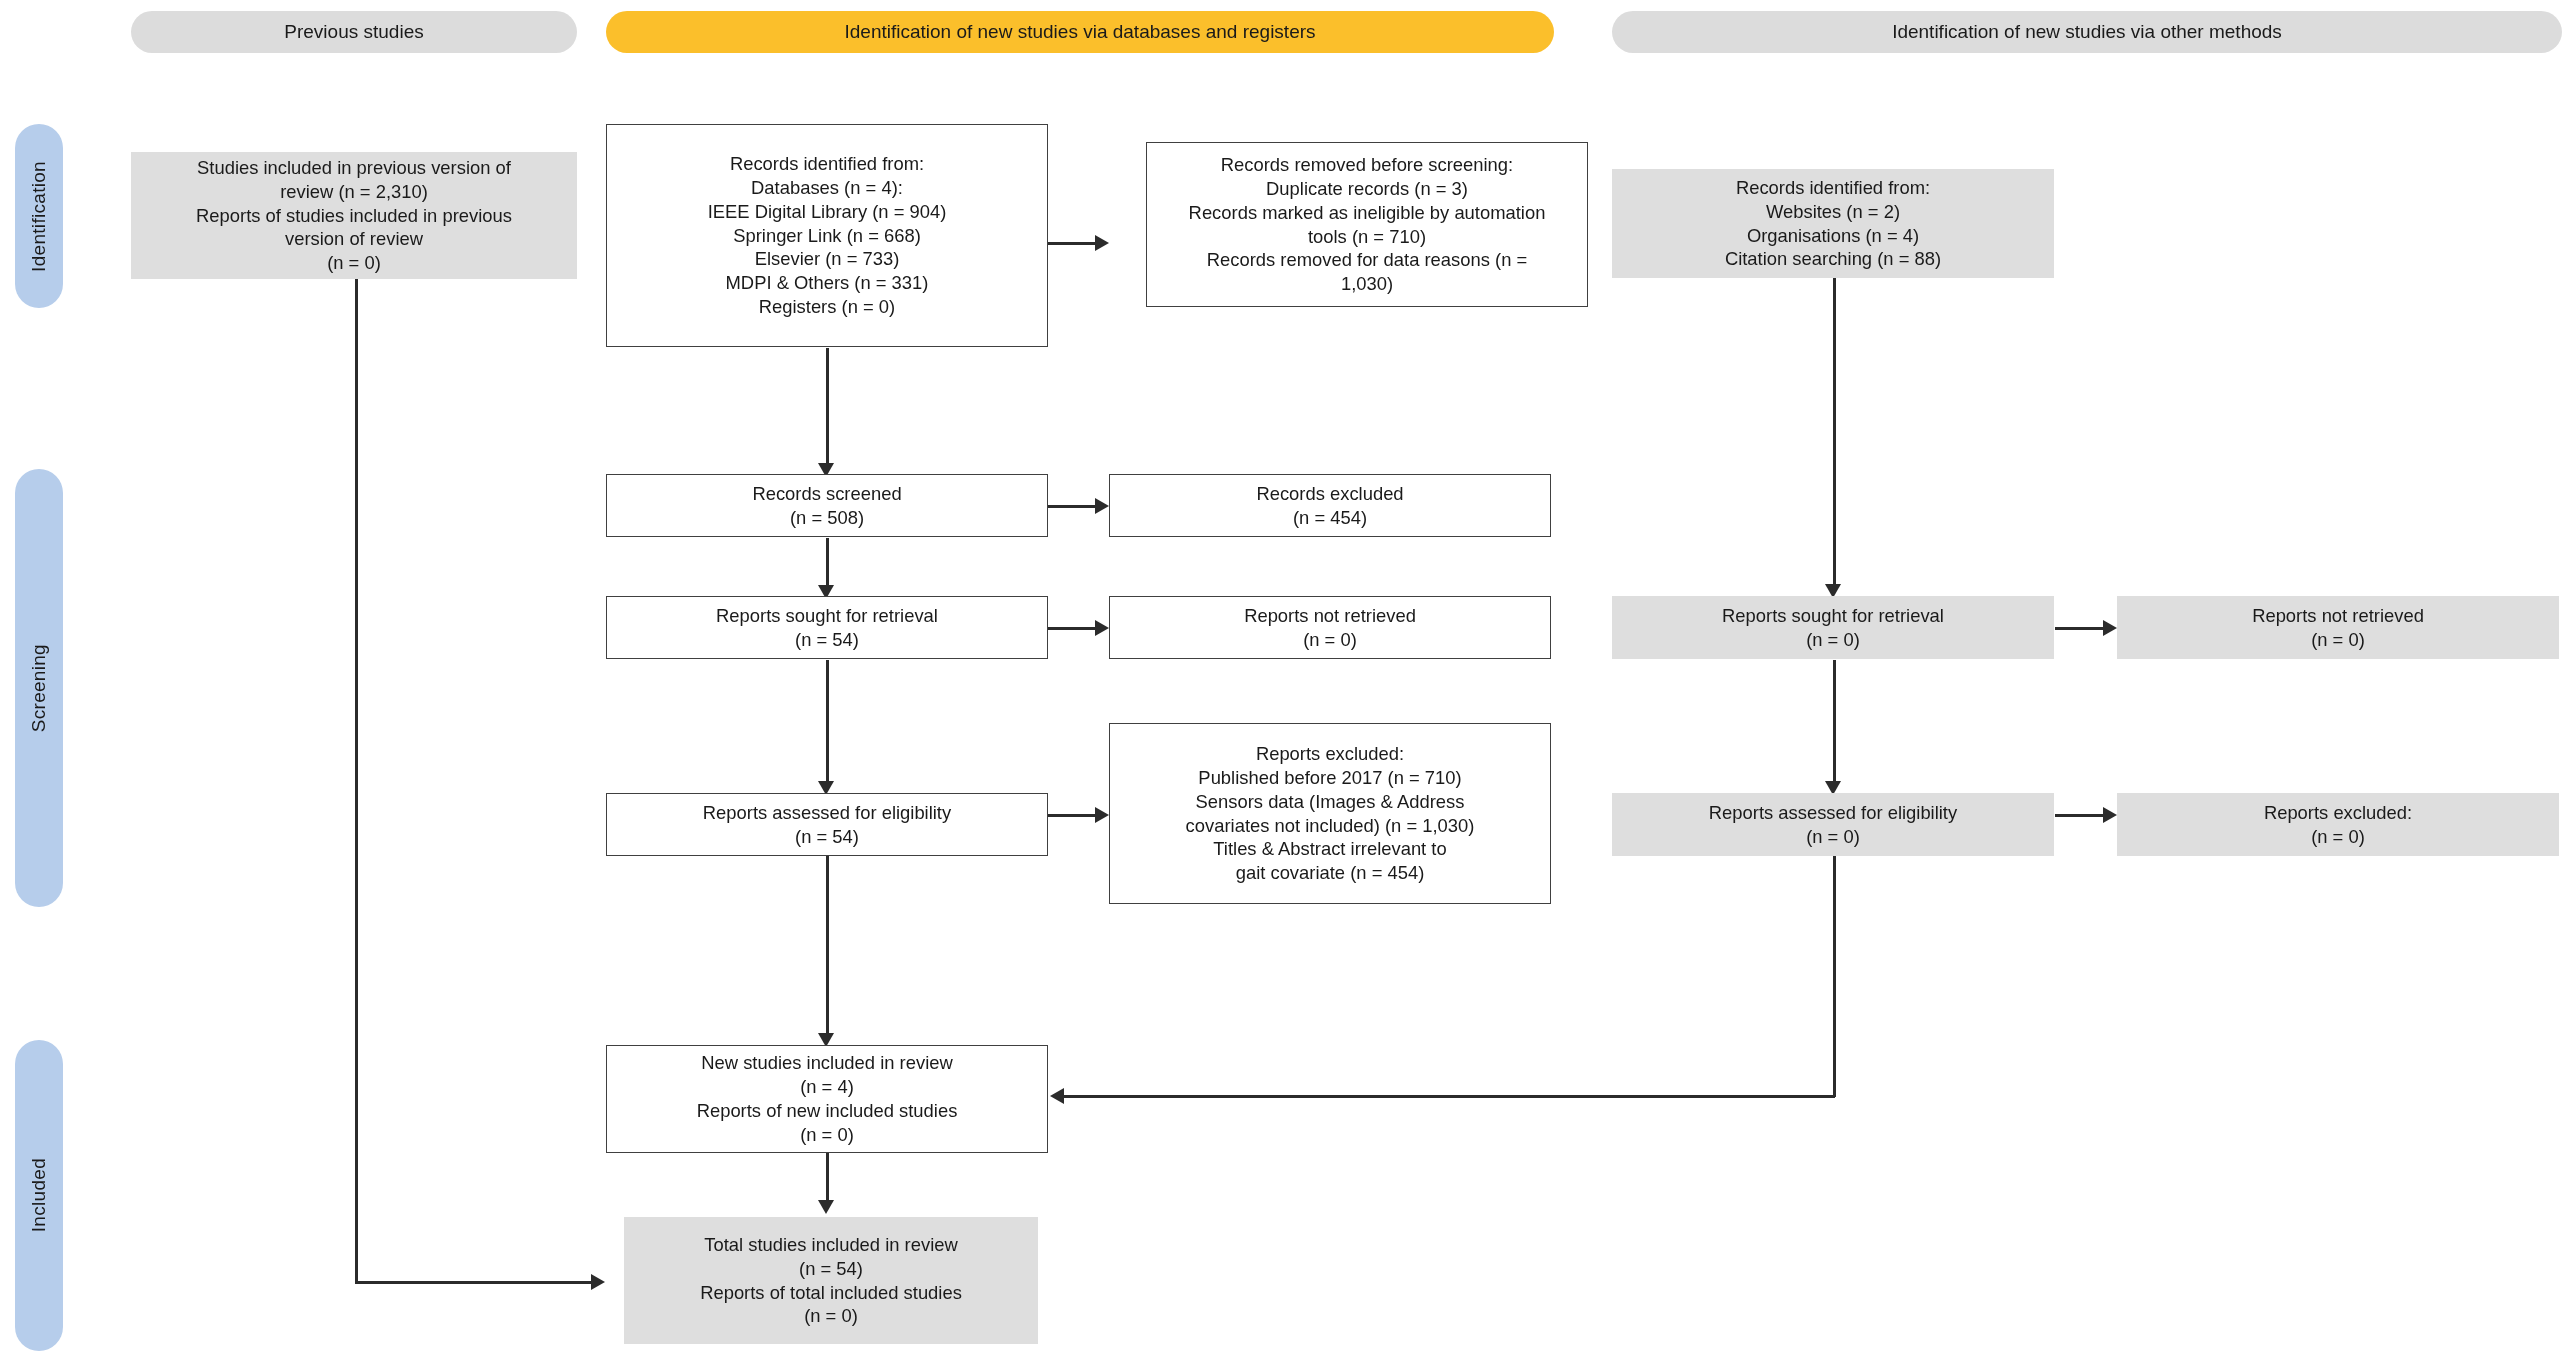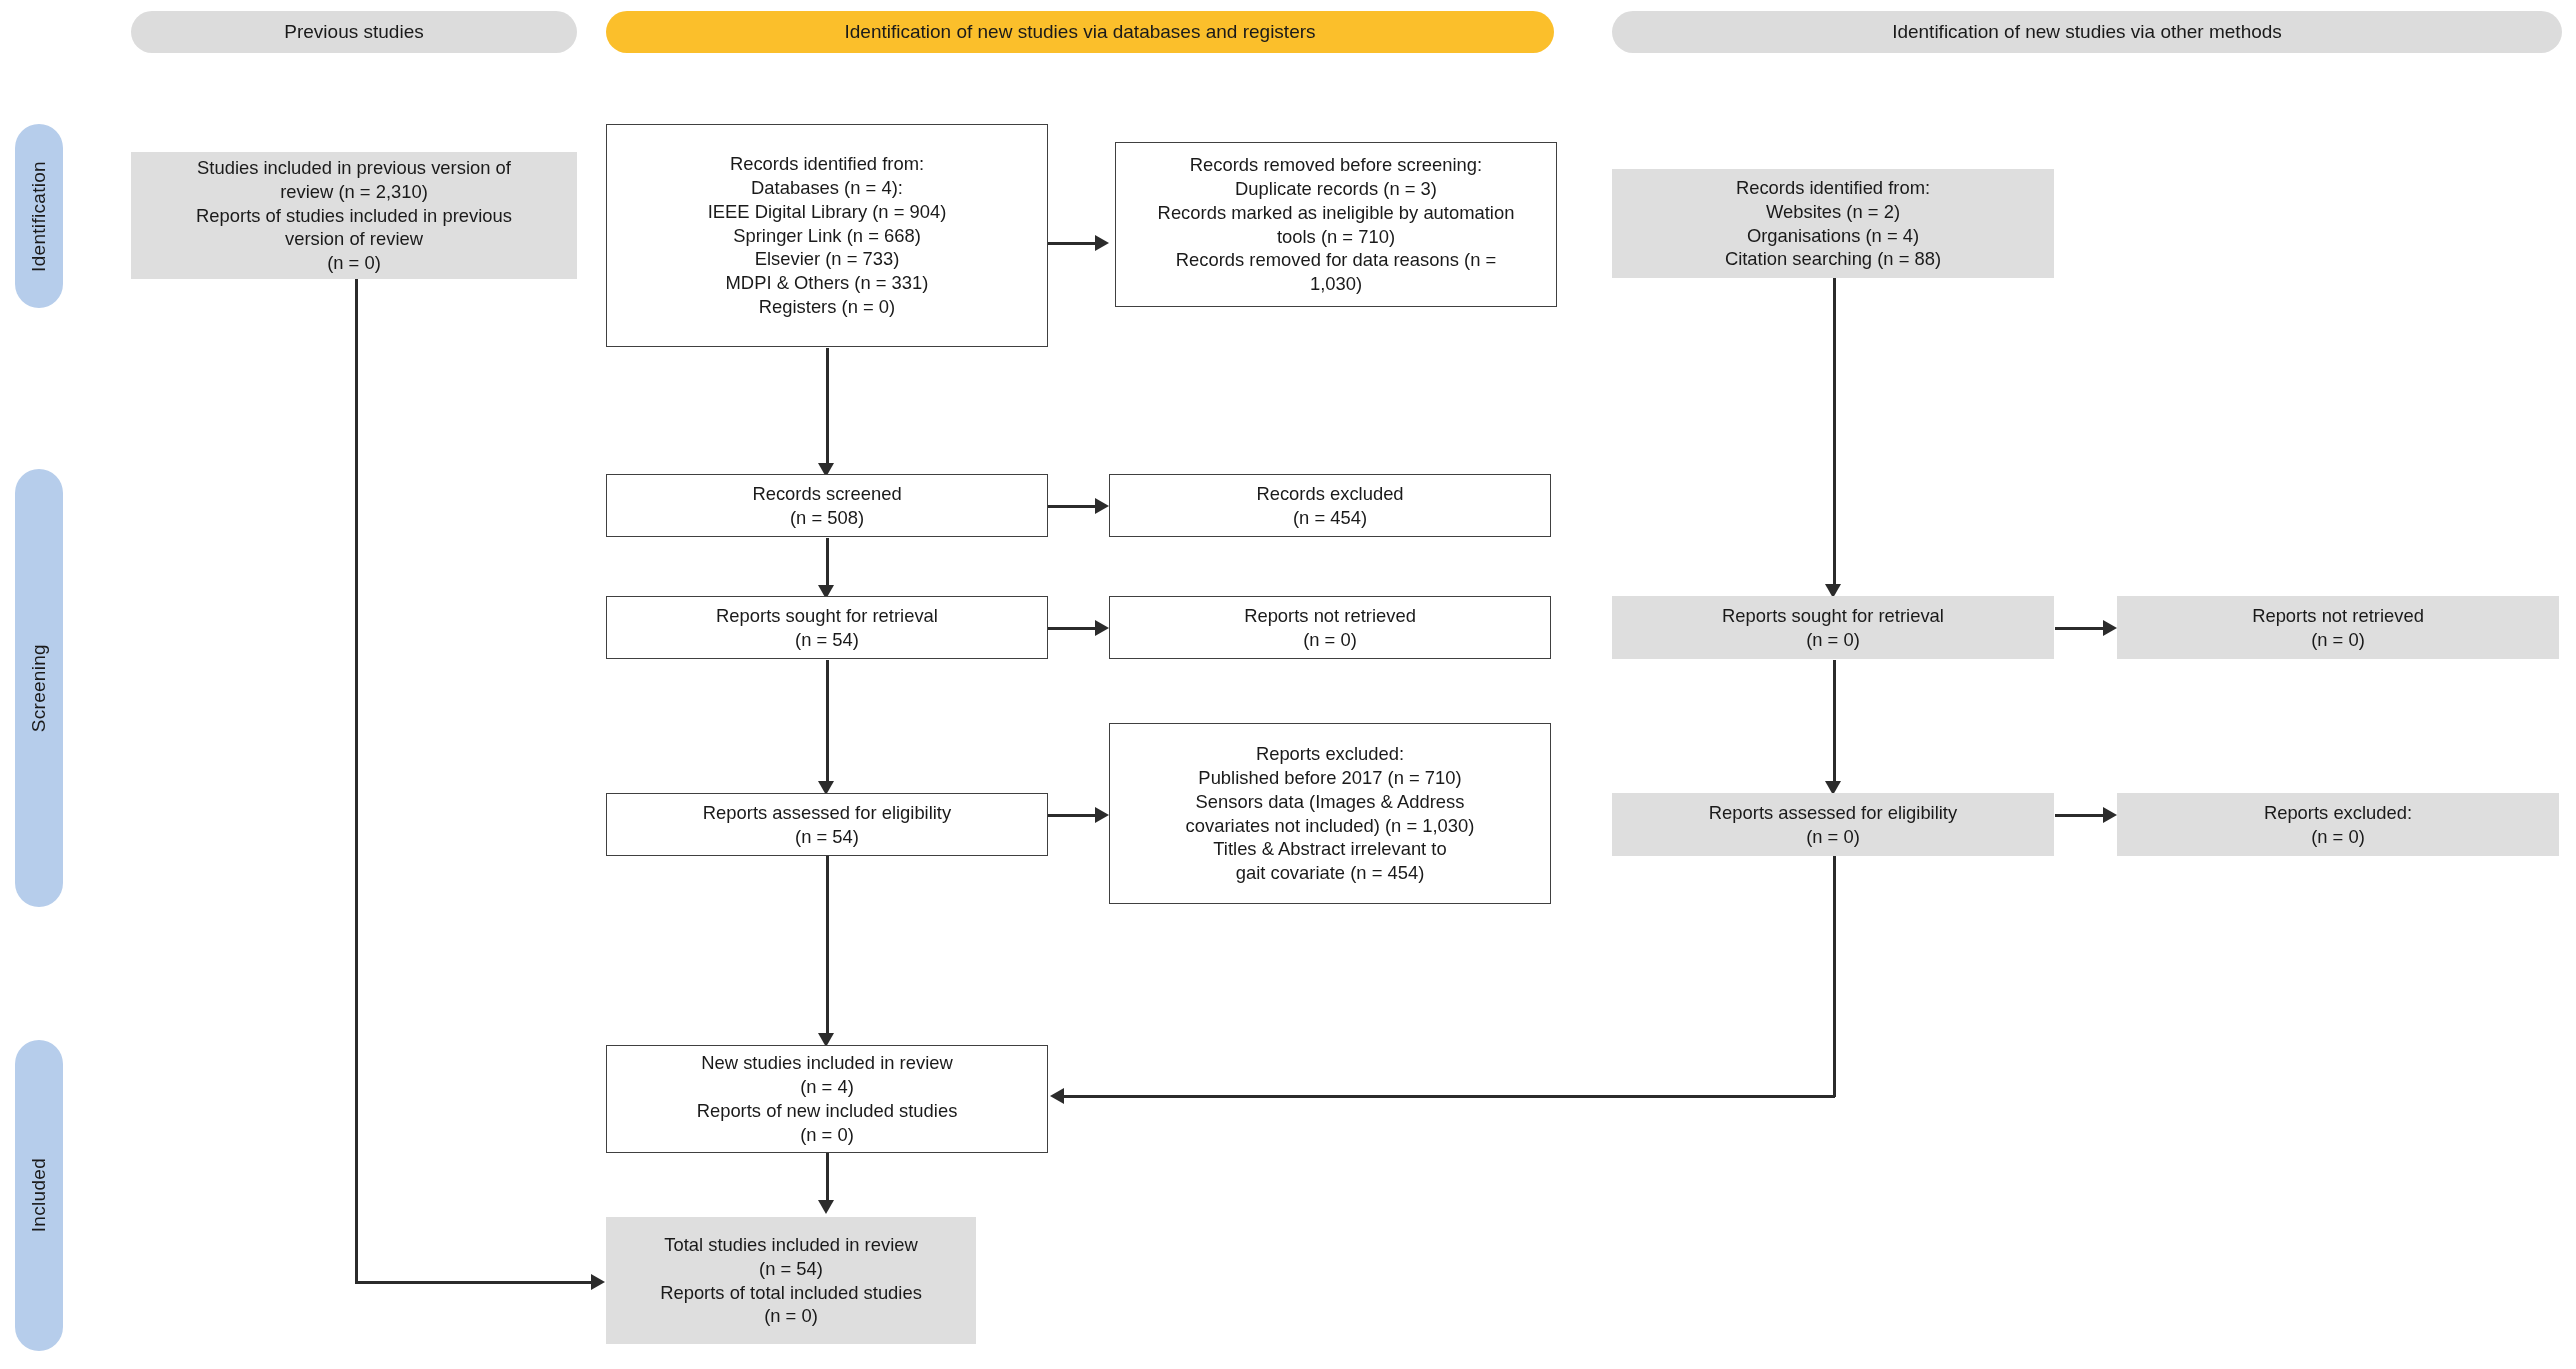--- a/index.html
+++ b/index.html
@@ -149,21 +149,21 @@
   <div class="box box-white" style="left:606px; top:124px; width:442px; height:223px;">
     <span class="line">Records identified from:</span>
     <span class="line">Databases (n = 4):</span>
     <span class="line">IEEE Digital Library (n = 904)</span>
     <span class="line">Springer Link (n = 668)</span>
     <span class="line">Elsevier (n = 733)</span>
     <span class="line">MDPI &amp; Others (n = 331)</span>
     <span class="line">Registers (n = 0)</span>
   </div>
 
-  <div class="box box-white" style="left:1115px; top:142px; width:442px; height:165px;">
+  <div class="box box-white" style="left:1146px; top:142px; width:442px; height:165px;">
     <span class="line">Records removed before screening:</span>
     <span class="line">Duplicate records (n = 3)</span>
     <span class="line">Records marked as ineligible by automation</span>
     <span class="line">tools (n = 710)</span>
     <span class="line">Records removed for data reasons (n =</span>
     <span class="line">1,030)</span>
   </div>
 
   <div class="conn conn-h" style="left:1048px; top:242px; width:48px;"></div>
   <div class="arrow arrow-right" style="left:1095px; top:235px;"></div>
@@ -226,21 +226,21 @@
   <div class="box box-white" style="left:606px; top:1045px; width:442px; height:108px;">
     <span class="line">New studies included in review</span>
     <span class="line">(n = 4)</span>
     <span class="line">Reports of new included studies</span>
     <span class="line">(n = 0)</span>
   </div>
 
   <div class="conn conn-v" style="left:826px; top:1153px; height:52px;"></div>
   <div class="arrow arrow-down" style="left:818px; top:1200px;"></div>
 
-  <div class="box box-grey" style="left:606px; top:1217px; width:370px; height:127px;">
+  <div class="box box-grey" style="left:624px; top:1217px; width:414px; height:127px;">
     <span class="line">Total studies included in review</span>
     <span class="line">(n = 54)</span>
     <span class="line">Reports of total included studies</span>
     <span class="line">(n = 0)</span>
   </div>
 
   <div class="box box-grey" style="left:1612px; top:169px; width:442px; height:109px;">
     <span class="line">Records identified from:</span>
     <span class="line">Websites (n = 2)</span>
     <span class="line">Organisations (n = 4)</span>

